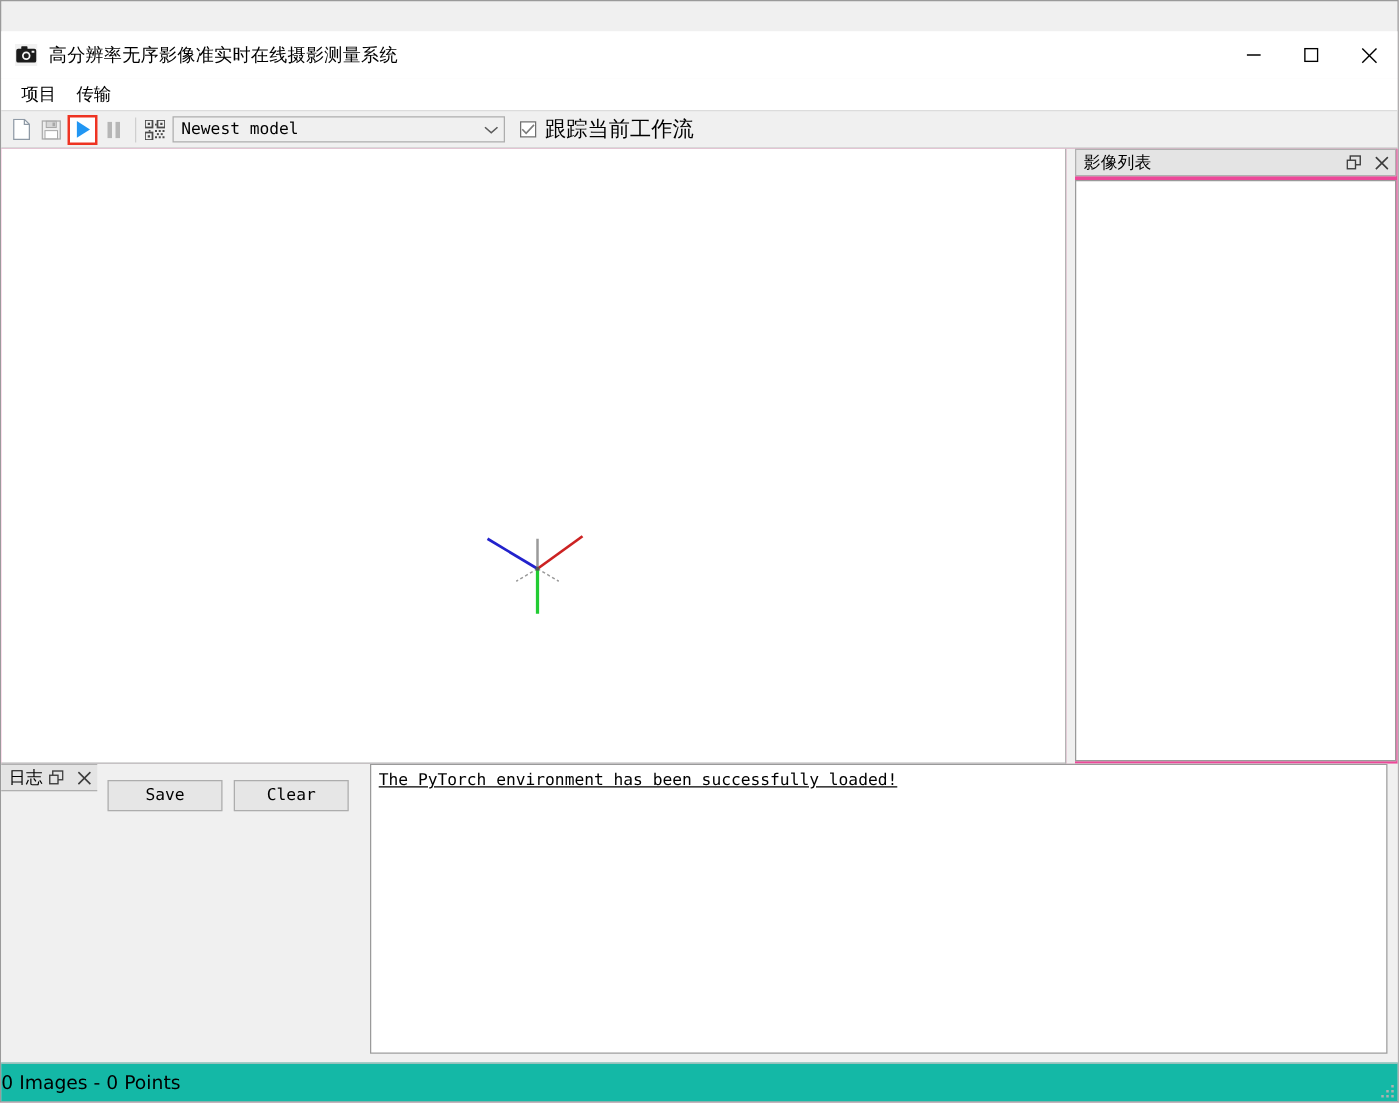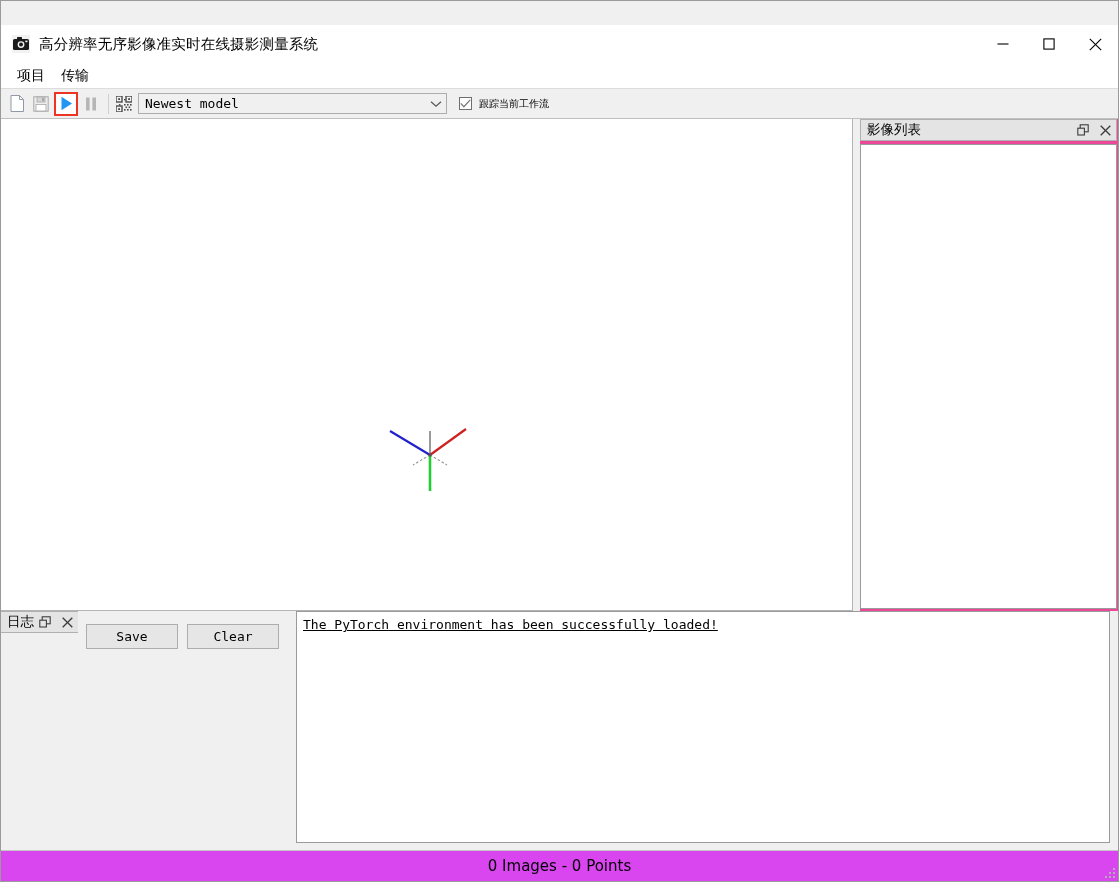--- a/index.html
+++ b/index.html
@@ -121,21 +121,21 @@
     margin: 0 5px 0 4px;
   }
   .qr-icon {
     width: 16px;
     height: 16px;
     margin-left: 2px;
     margin-right: 6px;
     flex: 0 0 auto;
   }
   .combo {
-    width: 309px;
+    width: 266px;
     height: 21px;
     background: #f0f0f0;
     border: 1px solid #adadad;
     display: flex;
     align-items: center;
     justify-content: space-between;
     box-sizing: border-box;
     padding: 0 4px 0 6px;
   }
   .combo-value {
@@ -157,21 +157,21 @@
     border: 1px solid #6f6f6f;
     background: #ffffff;
     box-sizing: border-box;
     display: flex;
     align-items: center;
     justify-content: center;
     margin-right: 7px;
     flex: 0 0 auto;
   }
   .chk-label {
-    font-size: 10px;
+    font-size: 17px;
     font-family: "DejaVu Sans", sans-serif;
     white-space: nowrap;
   }
 
   
   .body-area {
     flex: 1 1 auto;
     display: flex;
     flex-direction: column;
     background: #f0f0f0;
@@ -305,25 +305,24 @@
     font-size: 13px;
     color: #000;
     white-space: pre;
     line-height: 16px;
   }
 
   
   .statusbar {
     height: 30px;
     min-height: 30px;
-    background: #d946ef;
+    background: #14b8a6;
     border-top: 1px solid #c4c4c4;
     display: flex;
     align-items: center;
-    justify-content: center;
     position: relative;
   }
   .status-text {
     font-size: 15px;
     font-family: "DejaVu Sans", sans-serif;
     color: #000;
   }
   .grip {
     position: absolute;
     right: 2px;

